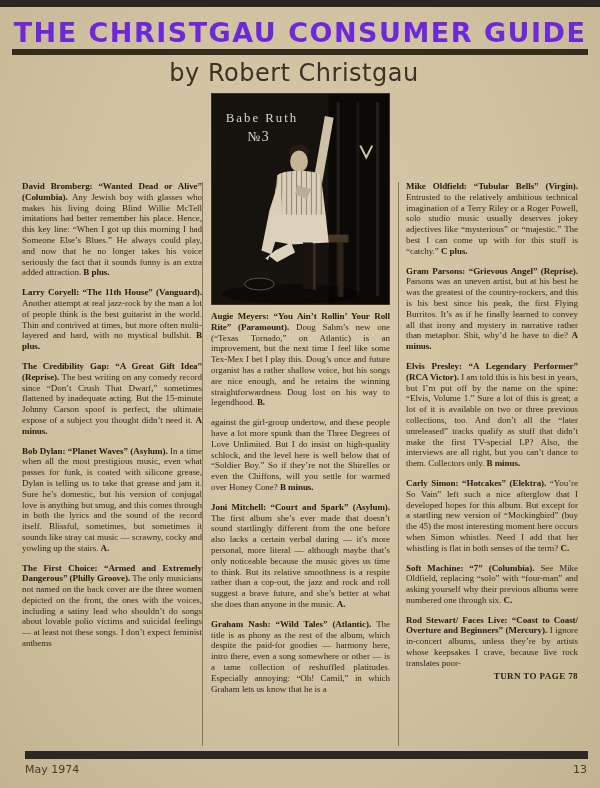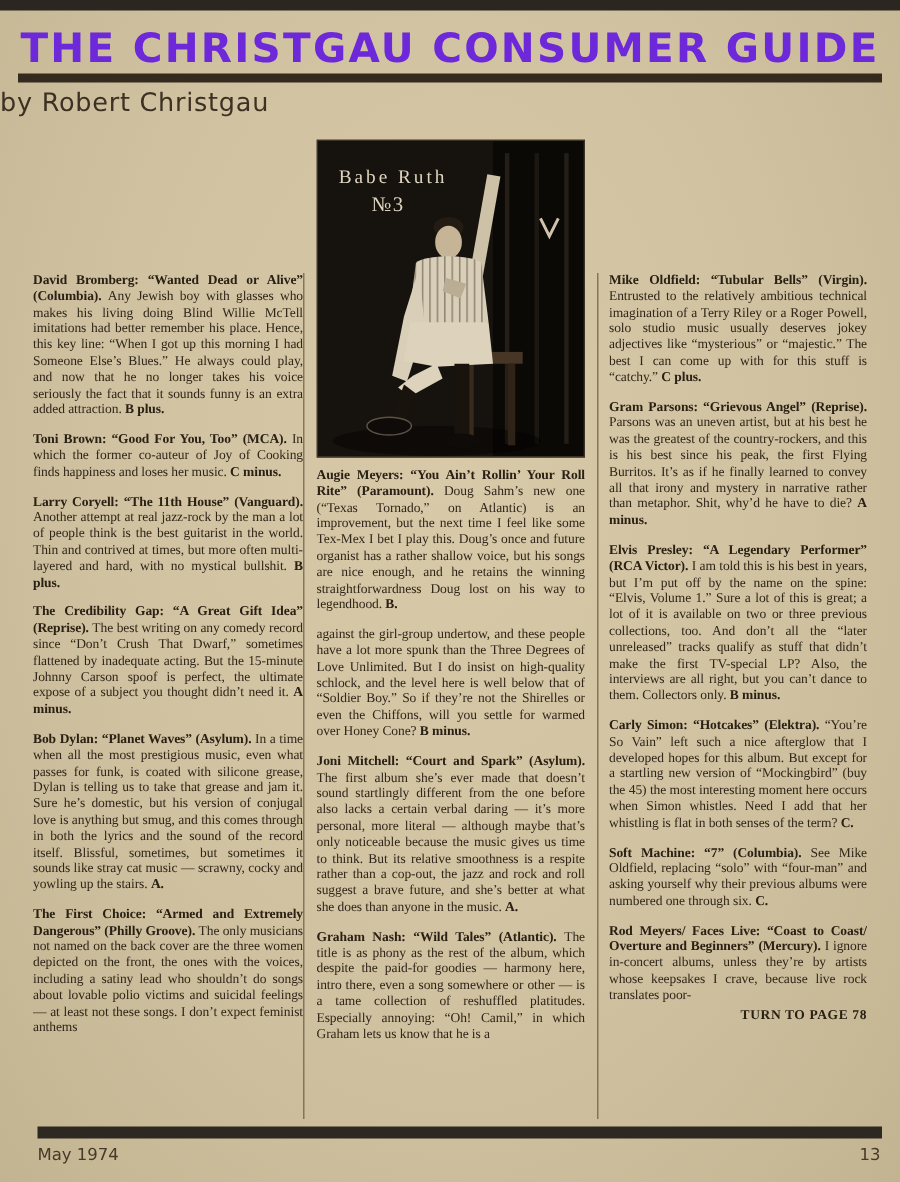--- a/index.html
+++ b/index.html
@@ -10,22 +10,22 @@
     color:#30261a;
   }
   .top-edge{position:absolute;top:0;left:0;width:600px;height:7px;background:#2b2620;}
   .title{
     position:absolute;top:17px;left:0;width:600px;text-align:center;white-space:nowrap;
     font-family:"DejaVu Sans", sans-serif;font-weight:bold;font-size:27px;letter-spacing:1.5px;
     color:#6d28d9;
   }
   .title-rule{position:absolute;top:49px;left:12px;width:576px;height:6px;background:#342a1d;}
   .byline{
-    position:absolute;top:59px;left:0;width:588px;
-    font-family:"DejaVu Sans", sans-serif;font-size:17px;letter-spacing:0.5px;color:#3c3123;
+    position:absolute;top:59px;left:0;width:588px;text-align:center;
+    font-family:"DejaVu Sans", sans-serif;font-size:24px;letter-spacing:0.5px;color:#3c3123;
   }
   .col{position:absolute;font-size:9px;line-height:10.8px;text-align:justify;letter-spacing:-0.05px;}
   .col-left{left:22px;top:181px;width:180px;height:566px;overflow:hidden;font-family:Liberation Serif, serif;}
   .col-mid{left:211px;top:93px;width:179px;height:654px;overflow:hidden;}
   .col-right{left:406px;top:181px;width:172px;height:566px;overflow:hidden;}
   .vrule{position:absolute;top:182px;height:564px;width:1px;background:#6b5b43;opacity:.75;}
   .vrule-1{left:202px;}
   .vrule-2{left:398px;}
   .reviews p{margin:0 0 9px 0;}
   .reviews p:last-child{margin-bottom:2px;}
@@ -55,21 +55,20 @@
 <div class="title">THE CHRISTGAU CONSUMER GUIDE</div>
 <div class="title-rule"></div>
 <div class="byline">by Robert Christgau</div>
 
 <div class="vrule vrule-1"></div>
 <div class="vrule vrule-2"></div>
 
 <div class="col col-left">
   <div class="reviews">
       <p><b>David Bromberg: “Wanted Dead or Alive” (Columbia). </b>Any Jewish boy with glasses who makes his living doing Blind Willie McTell imitations had better remember his place. Hence, this key line: “When I got up this morning I had Someone Else’s Blues.” He always could play, and now that he no longer takes his voice seriously the fact that it sounds funny is an extra added attraction. <b>B plus.</b></p>
-      <p><b>Toni Brown: “Good For You, Too” (MCA). </b>In which the former co-auteur of Joy of Cooking finds happiness and loses her music. <b>C minus.</b></p>
       <p><b>Larry Coryell: “The 11th House” (Vanguard). </b>Another attempt at real jazz-rock by the man a lot of people think is the best guitarist in the world. Thin and contrived at times, but more often multi-layered and hard, with no mystical bullshit. <b>B plus.</b></p>
       <p><b>The Credibility Gap: “A Great Gift Idea” (Reprise). </b>The best writing on any comedy record since “Don’t Crush That Dwarf,” sometimes flattened by inadequate acting. But the 15-minute Johnny Carson spoof is perfect, the ultimate expose of a subject you thought didn’t need it. <b>A minus.</b></p>
       <p><b>Bob Dylan: “Planet Waves” (Asylum). </b>In a time when all the most prestigious music, even what passes for funk, is coated with silicone grease, Dylan is telling us to take that grease and jam it. Sure he’s domestic, but his version of conjugal love is anything but smug, and this comes through in both the lyrics and the sound of the record itself. Blissful, sometimes, but sometimes it sounds like stray cat music — scrawny, cocky and yowling up the stairs. <b>A.</b></p>
       <p><b>The First Choice: “Armed and Extremely Dangerous” (Philly Groove). </b>The only musicians not named on the back cover are the three women depicted on the front, the ones with the voices, including a satiny lead who shouldn’t do songs about lovable polio victims and suicidal feelings — at least not these songs. I don’t expect feminist anthems</p>
     </div>
 </div>
 
 <div class="col col-mid">
   <svg class="photo" viewBox="0 0 179 212" xmlns="http://www.w3.org/2000/svg">
     <defs>
@@ -112,20 +111,20 @@
     </div>
 </div>
 
 <div class="col col-right">
   <div class="reviews">
       <p><b>Mike Oldfield: “Tubular Bells” (Virgin). </b>Entrusted to the relatively ambitious technical imagination of a Terry Riley or a Roger Powell, solo studio music usually deserves jokey adjectives like “mysterious” or “majestic.” The best I can come up with for this stuff is “catchy.” <b>C plus.</b></p>
       <p><b>Gram Parsons: “Grievous Angel” (Reprise). </b>Parsons was an uneven artist, but at his best he was the greatest of the country-rockers, and this is his best since his peak, the first Flying Burritos. It’s as if he finally learned to convey all that irony and mystery in narrative rather than metaphor. Shit, why’d he have to die? <b>A minus.</b></p>
       <p><b>Elvis Presley: “A Legendary Performer” (RCA Victor). </b>I am told this is his best in years, but I’m put off by the name on the spine: “Elvis, Volume 1.” Sure a lot of this is great; a lot of it is available on two or three previous collections, too. And don’t all the “later unreleased” tracks qualify as stuff that didn’t make the first TV-special LP? Also, the interviews are all right, but you can’t dance to them. Collectors only. <b>B minus.</b></p>
       <p><b>Carly Simon: “Hotcakes” (Elektra). </b>“You’re So Vain” left such a nice afterglow that I developed hopes for this album. But except for a startling new version of “Mockingbird” (buy the 45) the most interesting moment here occurs when Simon whistles. Need I add that her whistling is flat in both senses of the term? <b>C.</b></p>
       <p><b>Soft Machine: “7” (Columbia). </b>See Mike Oldfield, replacing “solo” with “four-man” and asking yourself why their previous albums were numbered one through six. <b>C.</b></p>
-      <p><b>Rod Meyers/ Faces Live: “Coast to Coast/ Overture and Beginners” (Mercury). </b>I ignore in-concert albums, unless they’re by artists whose keepsakes I crave, because live rock translates poor-</p>
+      <p><b>Rod Stewart/ Faces Live: “Coast to Coast/ Overture and Beginners” (Mercury). </b>I ignore in-concert albums, unless they’re by artists whose keepsakes I crave, because live rock translates poor-</p>
     </div>
   <div class="turn-to">TURN TO PAGE 78</div>
 </div>
 
 <div class="footer-bar"></div>
 <div class="issue-date">May 1974</div>
 <div class="page-number">13</div>
 
 </body></html>

